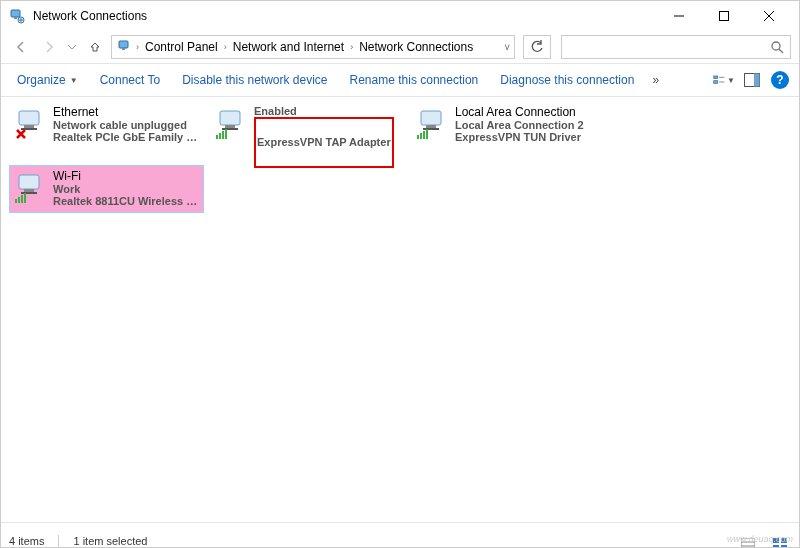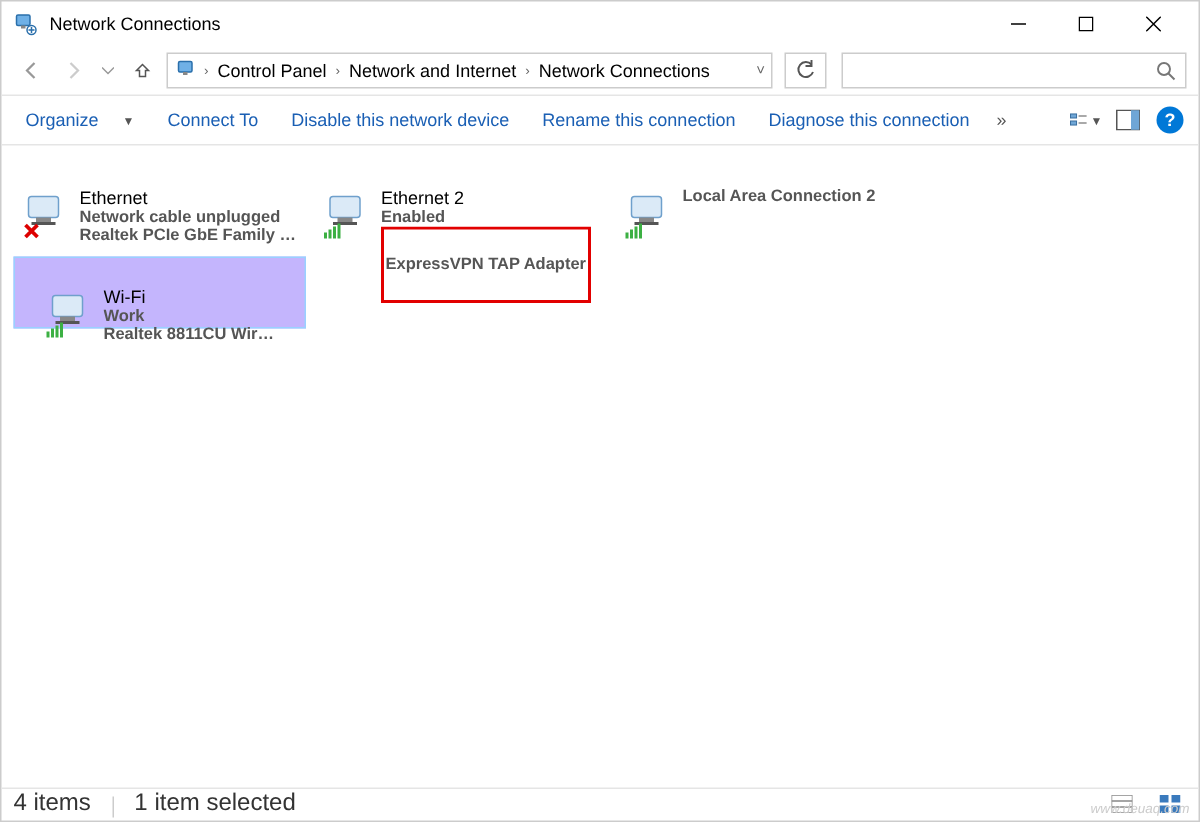--- a/index.html
+++ b/index.html
@@ -19,38 +19,38 @@
   .breadcrumb .iconbox { width:18px; height:18px; display:flex; align-items:center; justify-content:center; }
   .crumb { padding:0 4px; font-size:12px; color:#000; display:flex; align-items:flex-end; gap:4px; }
   .crumb-sep { color:#666; font-size:9px; }
   .breadcrumb .spacer { flex:1; }
   .refresh-btn { width:28px; height:24px; border:1px solid #ccc; display:flex; align-items:center; justify-content:center; margin-left:4px; }
   .searchbox { width:230px; height:24px; border:1px solid #ccc; margin-left:6px; position:relative; display:flex; align-items:center; padding:0 6px; }
   .searchbox .search-icon { position:absolute; right:6px; color:#888; }
 
   
   .cmdbar { height:34px; border-top:1px solid #e5e5e5; border-bottom:1px solid #e5e5e5; display:flex; align-items:center; padding:0 8px; gap:6px; }
-  .cmdbtn { padding:4px 8px; color:#1a5fb4; font-size:12px; display:flex; align-items:center; gap:16px; }
+  .cmdbtn { padding:4px 8px; color:#1a5fb4; font-size:12px; display:flex; align-items:center; gap:4px; }
   .cmdbtn .drop { font-size:8px; color:#555; }
   .cmdbar .flexspacer { flex:1; }
   .cmdicon { width:22px; height:22px; display:flex; align-items:center; justify-content:center; color:#555; }
   .help-icon { width:18px; height:18px; border-radius:50%; background:#0078d7; color:#fff; display:flex; align-items:center; justify-content:center; font-size:12px; font-weight:bold; }
 
   
-  .content { position:absolute; top:96px; left:0; right:0; bottom:22px; padding:4px 8px; display:flex; flex-wrap:wrap; align-content:flex-start; gap:2px 6px; overflow:auto;margin-top:20px; }
+  .content { position:absolute; top:96px; left:0; right:0; bottom:22px; padding:4px 8px; display:flex; flex-wrap:wrap; align-content:flex-start; gap:16px 6px; overflow:auto; }
   .item { width:195px; height:48px; display:flex; align-items:flex-start; padding:4px; gap:6px; }
-  .item.selected { background:#c4b5fd; border:1px solid #99d1ff; padding:19px; }
+  .item.selected { background:#f9a8d4; border:1px solid #99d1ff; padding:3px; }
   .item .icon-col { width:34px; height:40px; position:relative; display:flex; align-items:center; justify-content:center; }
   .item .text-col { flex:1; overflow:hidden; }
   .item-title { font-size:12px; color:#000; white-space:nowrap; overflow:hidden; text-overflow:ellipsis; }
   .item-sub { font-size:11px; color:#555; white-space:nowrap; overflow:hidden; text-overflow:ellipsis;font-weight:bold; }
   .redbox { border:2px solid #e20000; display:inline-block; padding:17px 1px; line-height:13px; }
 
   
-  .statusbar { position:absolute; bottom:0; left:0; right:0; height:22px; border-top:1px solid #e5e5e5; display:flex; align-items:flex-end; padding:2px 8px; gap:10px; font-size:16px; color:#333; }
+  .statusbar { position:absolute; bottom:0; left:0; right:0; height:22px; border-top:1px solid #e5e5e5; display:flex; align-items:flex-start; padding:12px 8px; gap:10px; font-size:11px; color:#333; }
   .statusbar .sep { border-left:1px solid #ccc; height:14px; margin:0 4px; }
   .statusbar .flexspacer { flex:1; }
   .status-view { width:22px; height:18px; display:flex; align-items:center; justify-content:center; color:#1a5fb4; }
   .watermark { position:absolute; right:6px; bottom:3px; font-size:9px; color:#ccc;font-style:italic; }
 
   svg { display:block; }
 </style>
 </head>
 <body>
 
@@ -206,40 +206,41 @@
         <rect x="6" y="6" width="20" height="14" rx="2" fill="#dbeaf7" stroke="#6fa0cc"></rect>
         <rect x="11" y="20" width="10" height="3" fill="#888"></rect>
         <rect x="8" y="23" width="16" height="2" fill="#555"></rect>
         <rect x="2" y="30" width="2" height="4" fill="#3cb043"></rect>
         <rect x="5" y="28" width="2" height="6" fill="#3cb043"></rect>
         <rect x="8" y="26" width="2" height="8" fill="#3cb043"></rect>
         <rect x="11" y="24" width="2" height="10" fill="#3cb043"></rect>
       </svg>
     </div>
     <div class="text-col">
-      <div class="item-title">Ethernet 2</div>
       <div class="item-sub">Enabled</div>
       <div class="item-sub"><span class="redbox">ExpressVPN TAP Adapter</span></div>
     </div>
   </div>
 
   <div class="item">
     <div class="icon-col">
       <svg width="34" height="40" viewBox="0 0 34 40">
         <rect x="6" y="6" width="20" height="14" rx="2" fill="#dbeaf7" stroke="#6fa0cc"></rect>
         <rect x="11" y="20" width="10" height="3" fill="#888"></rect>
         <rect x="8" y="23" width="16" height="2" fill="#555"></rect>
         <rect x="2" y="30" width="2" height="4" fill="#3cb043"></rect>
         <rect x="5" y="28" width="2" height="6" fill="#3cb043"></rect>
         <rect x="8" y="26" width="2" height="8" fill="#3cb043"></rect>
         <rect x="11" y="24" width="2" height="10" fill="#3cb043"></rect>
       </svg>
     </div>
     <div class="text-col">
+      <div class="item-title">Local Area Connection</div>
       <div class="item-sub">Local Area Connection 2</div>
+      <div class="item-sub">ExpressVPN TUN Driver</div>
     </div>
   </div>
 
   <div class="item selected">
     <div class="icon-col">
       <svg width="34" height="40" viewBox="0 0 34 40">
         <rect x="6" y="6" width="20" height="14" rx="2" fill="#dbeaf7" stroke="#6fa0cc"></rect>
         <rect x="11" y="20" width="10" height="3" fill="#888"></rect>
         <rect x="8" y="23" width="16" height="2" fill="#555"></rect>
         <rect x="2" y="30" width="2" height="4" fill="#3cb043"></rect>

